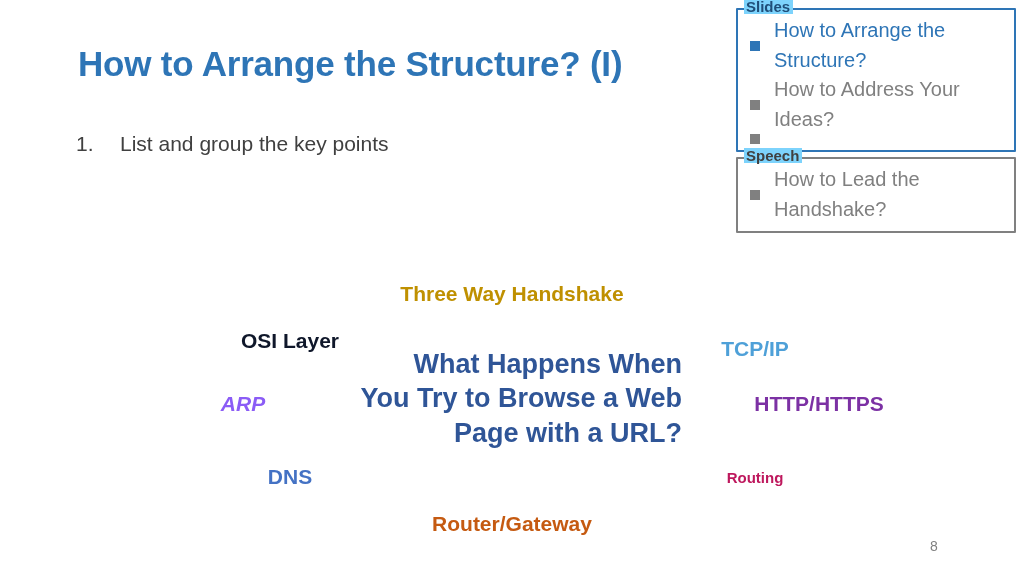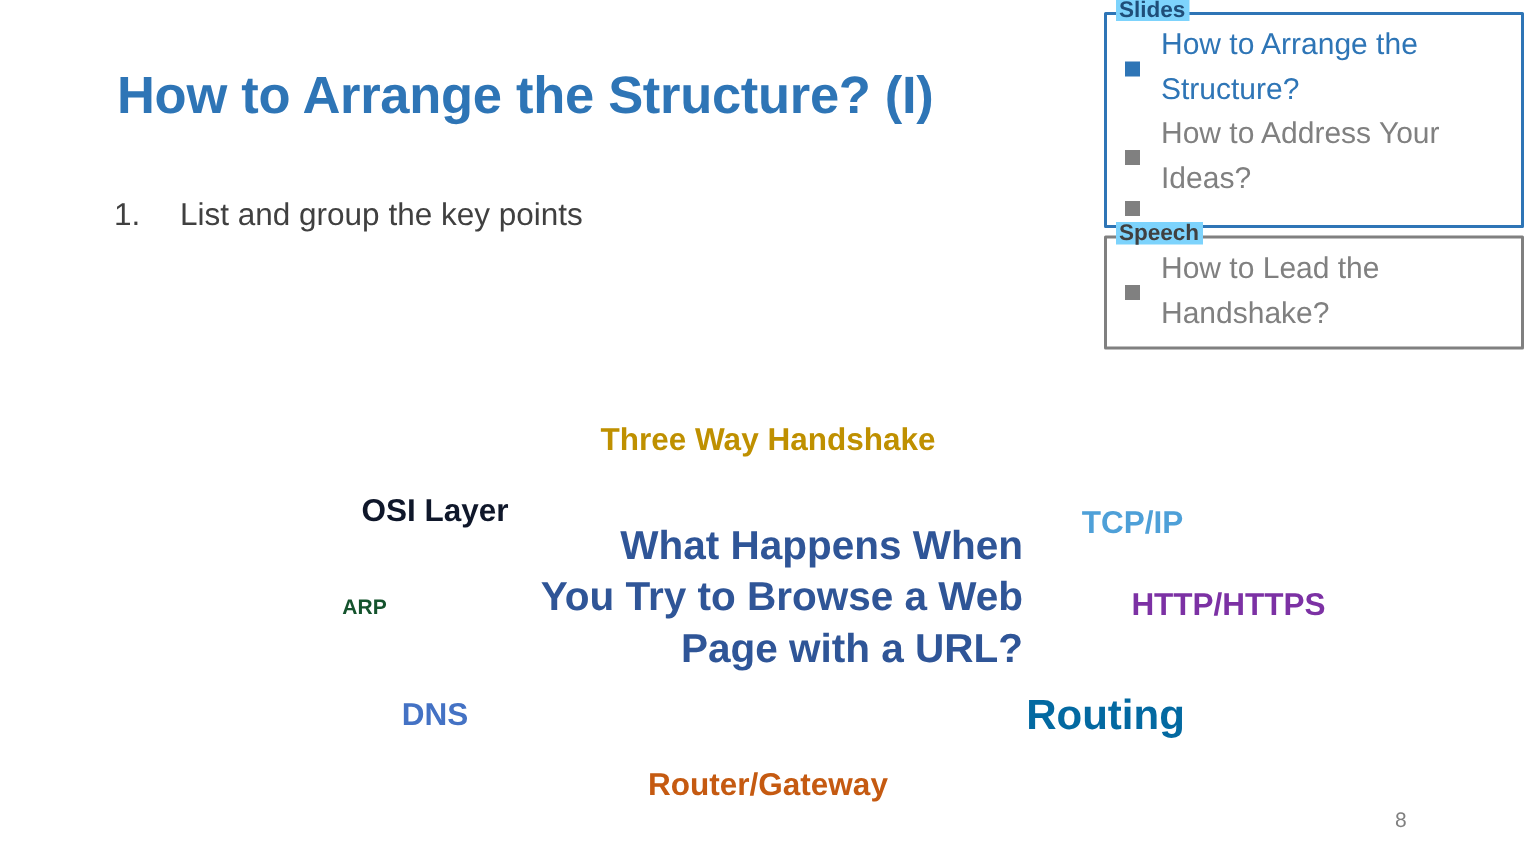--- a/index.html
+++ b/index.html
@@ -182,22 +182,22 @@
 
   <div id="word-cloud">
     <div id="cloud-center" style="color: rgb(47, 85, 151);">
         <div>What Happens When</div>
         <div>You Try to Browse a Web</div>
         <div>Page with a URL?</div>
       </div>
   <div class="cloud-word" style="left: 512px; top: 294px; color: rgb(191, 144, 0); font-size: 21px;">Three Way Handshake</div>
       <div class="cloud-word" style="left: 290px; top: 326px; color: #0f172a; font-size: 21px; margin-top: 15px;">OSI Layer</div>
       <div class="cloud-word" style="left: 755px; top: 325px; color: rgb(78, 160, 216); font-size: 21px; margin-top: 24px;">TCP/IP</div>
-      <div class="cloud-word" style="left: 243px; top: 404px; color: #14532d; font-size: 14px;">ARP</div>
+      <div class="cloud-word" style="left: 243px; top: 404px; color: #8b5cf6; font-size: 21px; font-style: italic;">ARP</div>
       <div class="cloud-word" style="left: 819px; top: 404px; color: rgb(124, 49, 164); font-size: 21px;">HTTP/HTTPS</div>
       <div class="cloud-word" style="left: 290px; top: 477px; color: rgb(68, 114, 196); font-size: 21px;">DNS</div>
-      <div class="cloud-word" style="left: 737px; top: 477px; color: #0369a1; font-size: 28px;">Routing</div>
+      <div class="cloud-word" style="left: 755px; top: 477px; color: #be185d; font-size: 15px;">Routing</div>
       <div class="cloud-word" style="left: 512px; top: 524px; color: rgb(197, 90, 17); font-size: 21px;">Router/Gateway</div>
     </div>
 
   <div id="page-number">8</div>
 
 </div>
 
 </body></html>

